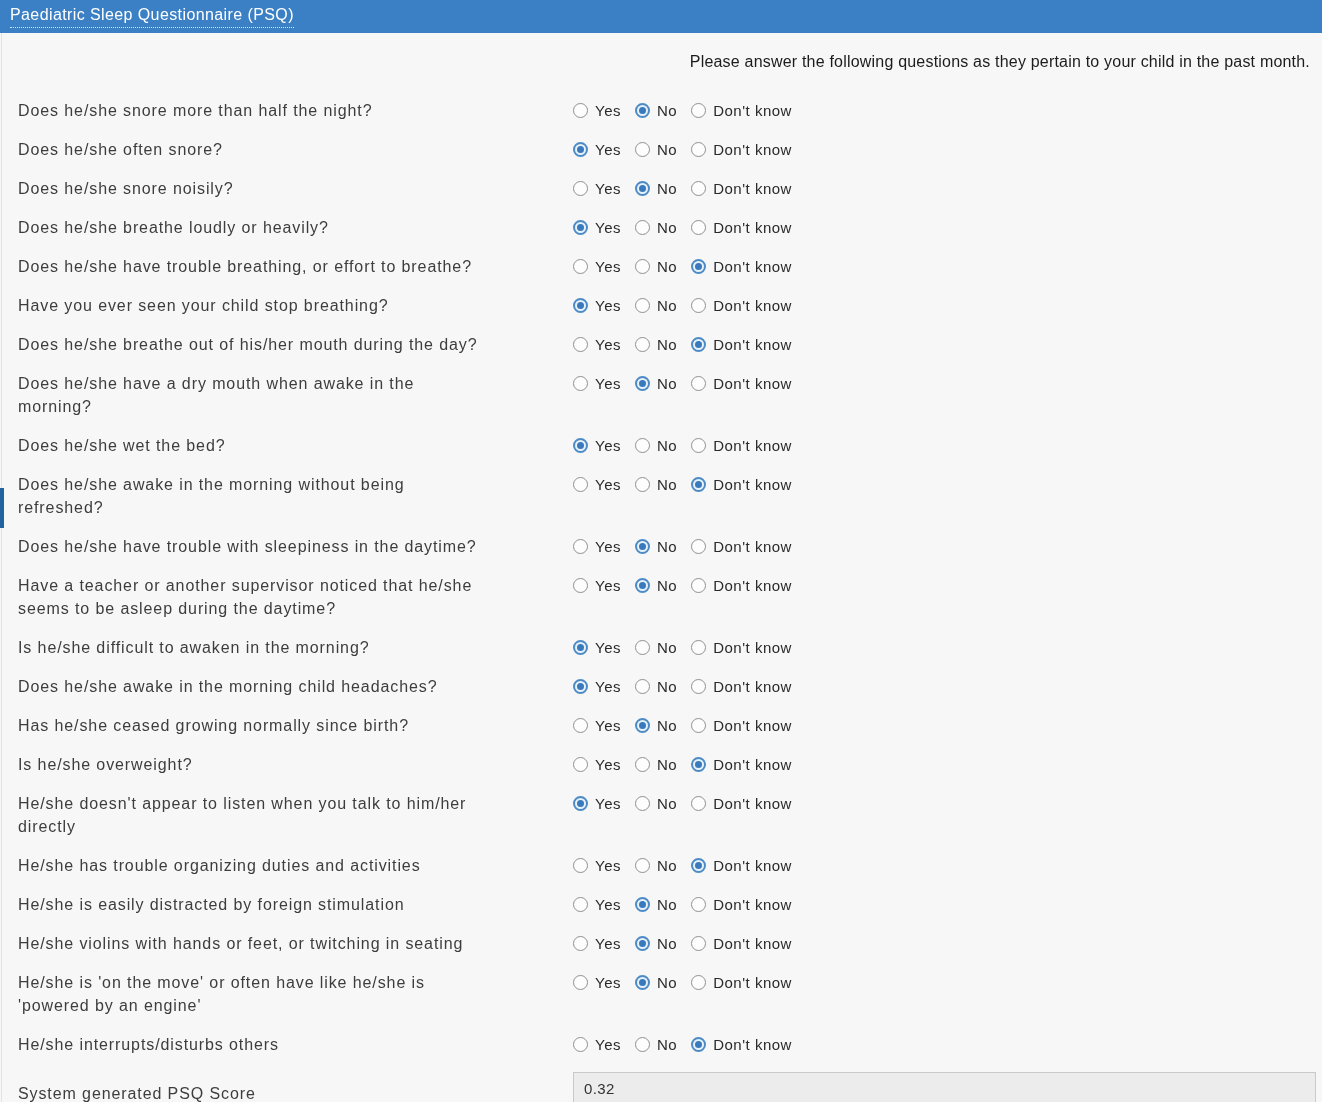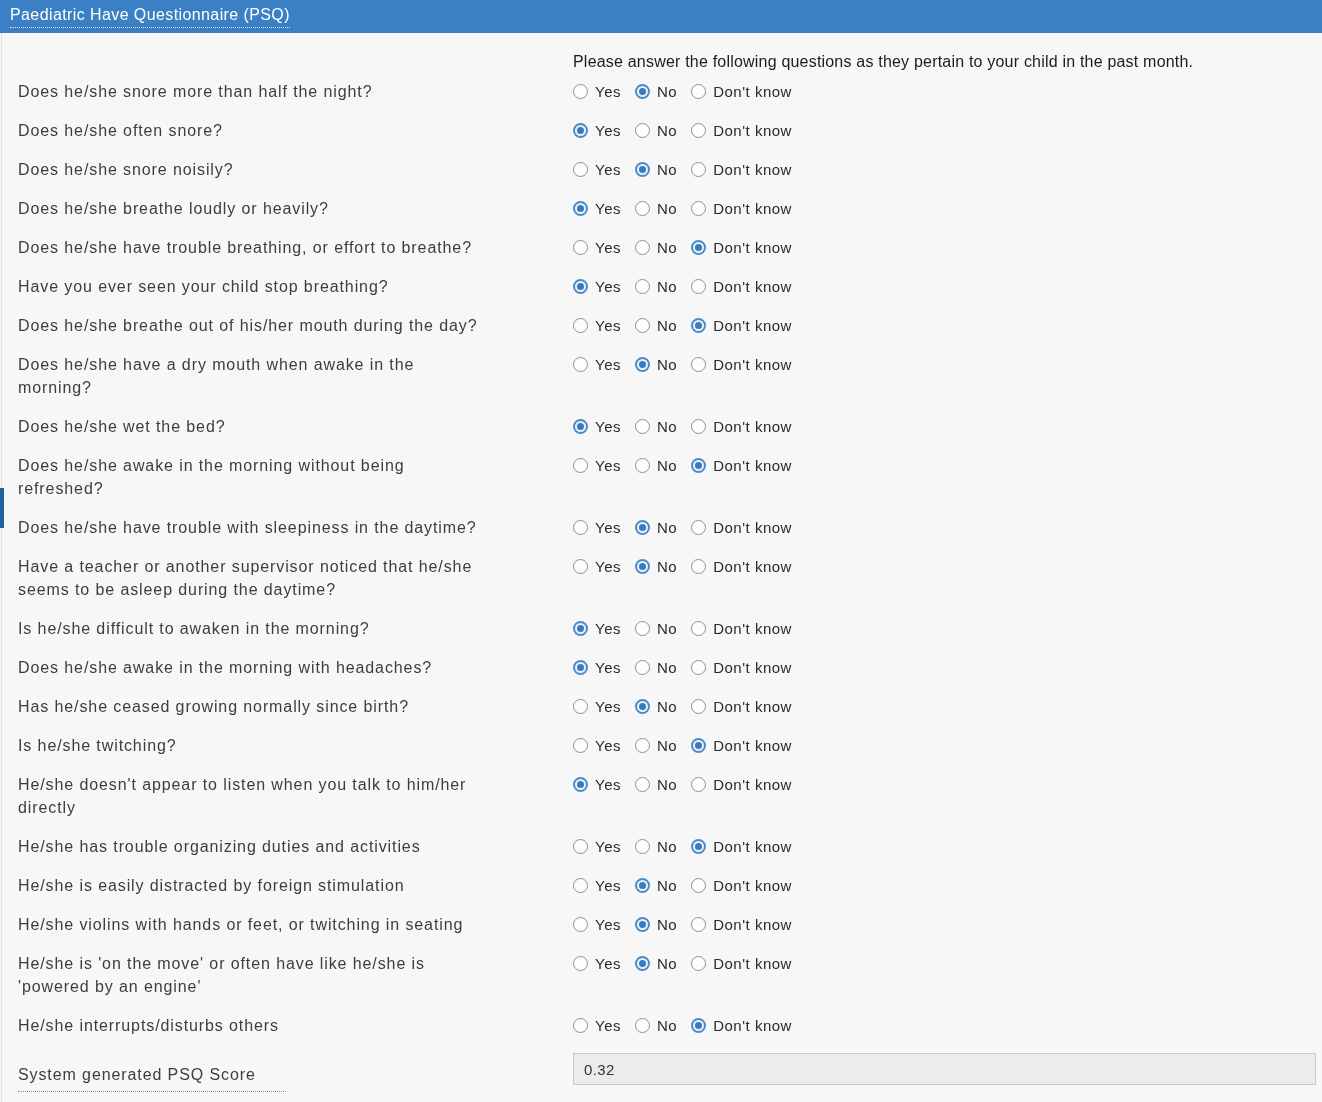--- a/index.html
+++ b/index.html
@@ -25,23 +25,24 @@
     border-bottom:1px dotted #d8e6f3;
     padding-bottom:3px;
     cursor:pointer;
   }
   
   .instruction{
     margin:20px 12px 0 573px;
     font-size:16px;
     color:#1c1c1c;
     letter-spacing:0.2px;
+    text-align:right;
   }
   
-  .rows{margin-top:9px;padding-left:18px;}
+  .rows{margin-top:28px;padding-left:18px;}
   .row{
     display:flex;
     align-items:flex-start;
     margin-bottom:16px;
   }
   .q{
     width:555px;
     box-sizing:border-box;
     padding-right:8px;
     font-size:16px;
@@ -122,21 +123,21 @@
   .left-scroll-thumb{
     position:absolute;left:0;top:488px;
     width:4px;height:40px;
     background:#22639e;
   }
 </style>
 </head>
 <body style="--header-bg: #3b80c4; --radio-ring: #4d8bc6; --radio-dot: #3a7abc; --radio-bg: #e8f2fa;">
 
 <div class="header">
-  <span class="header-title">Paediatric Have Questionnaire (PSQ)</span>
+  <span class="header-title">Paediatric Sleep Questionnaire (PSQ)</span>
 </div>
 
 <div class="left-border"></div>
 <div class="left-scroll-thumb"></div>
 
 <div class="instruction">Please answer the following questions as they pertain to your child in the past month.</div>
 
 <div class="rows">
   <div class="row">
     <div class="q">Does he/she snore more than half the night?</div>
@@ -369,21 +370,21 @@
           <span class="opt-label">No</span>
         </span>
         <span class="opt">
           <span class="radio"></span>
           <span class="opt-label">Don't know</span>
         </span>
       </div>
   </div>
 
   <div class="row">
-    <div class="q">Does he/she awake in the morning with headaches?</div>
+    <div class="q">Does he/she awake in the morning child headaches?</div>
     <div class="opts">
         <span class="opt">
           <span class="radio sel"></span>
           <span class="opt-label">Yes</span>
         </span>
         <span class="opt">
           <span class="radio"></span>
           <span class="opt-label">No</span>
         </span>
         <span class="opt">
@@ -405,21 +406,21 @@
           <span class="opt-label">No</span>
         </span>
         <span class="opt">
           <span class="radio"></span>
           <span class="opt-label">Don't know</span>
         </span>
       </div>
   </div>
 
   <div class="row">
-    <div class="q">Is he/she twitching?</div>
+    <div class="q">Is he/she overweight?</div>
     <div class="opts">
         <span class="opt">
           <span class="radio"></span>
           <span class="opt-label">Yes</span>
         </span>
         <span class="opt">
           <span class="radio"></span>
           <span class="opt-label">No</span>
         </span>
         <span class="opt">

